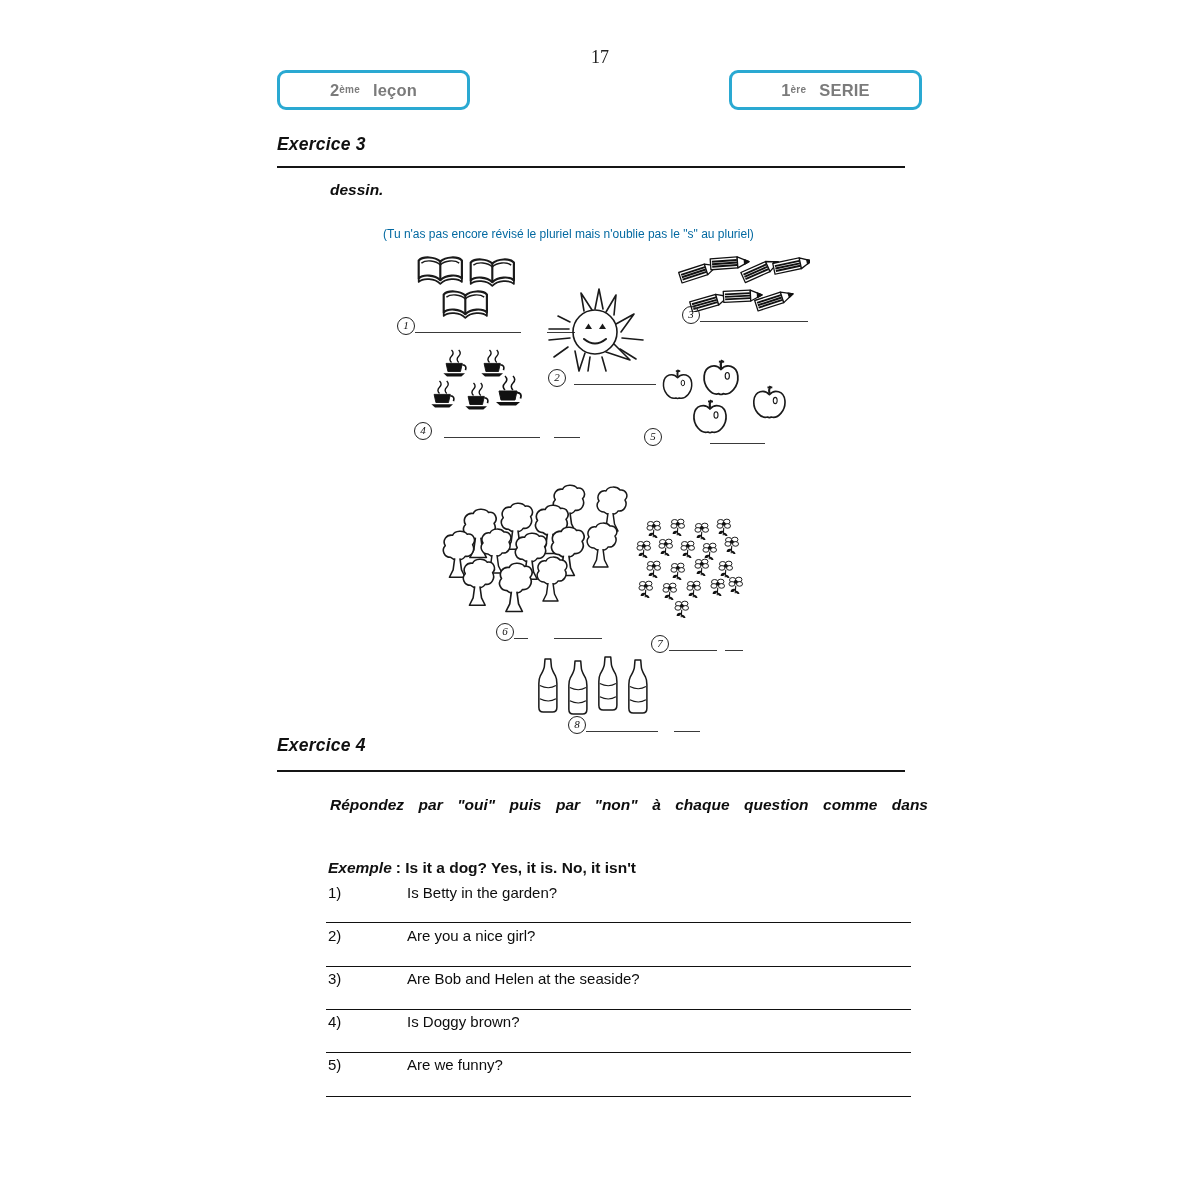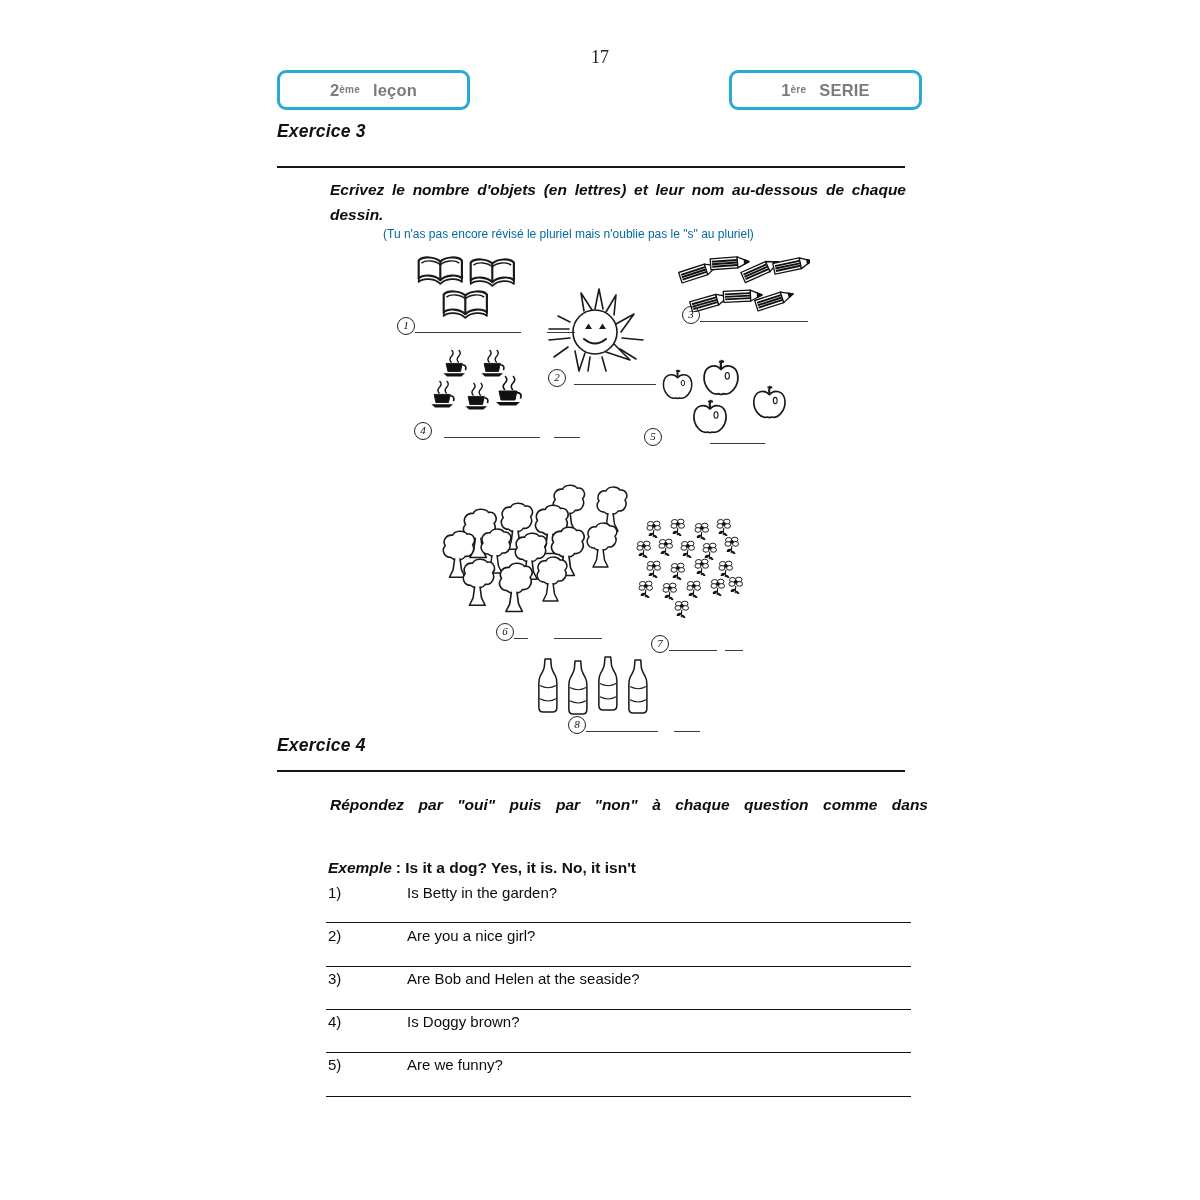--- a/index.html
+++ b/index.html
@@ -108,25 +108,24 @@
     <span>2</span>
       <sup>ème</sup>
       <span class="badge-label">leçon</span>
   </div>
   <div class="badge badge-right">
     <span>1</span>
       <sup>ère</sup>
       <span class="badge-label">SERIE</span>
   </div>
 
-  <h2 class="ex-title" style="top:121px;">Exercice 3</h2>
+  <h2 class="ex-title" style="top:134px;">Exercice 3</h2>
   <div class="rule" style="top:166px;"></div>
 
   <p class="instr" style="left:330px;top:177px;width:576px;margin:0;">
-    <span class="jline1">Ecrivez le nombre d'objets (en lettres) et leur nom au-dessous de chaque</span>
     <span class="jline2">dessin.</span>
   </p>
   <p class="note" style="left:383px;top:227px;margin:0;">(Tu n'as pas encore révisé le pluriel mais n'oublie pas le "s" au pluriel)</p>
 
   <svg class="art" style="left:416px;top:253px;" width="106" height="68" viewBox="0 0 106 68">
     <use href="#book" transform="translate(0,2) scale(0.9)"></use>
     <use href="#book" transform="translate(52,4) scale(0.9)"></use>
     <use href="#book" transform="translate(25,36) scale(0.9)"></use>
   </svg>
   <div class="blank-row" style="left:397px;top:317px;">

